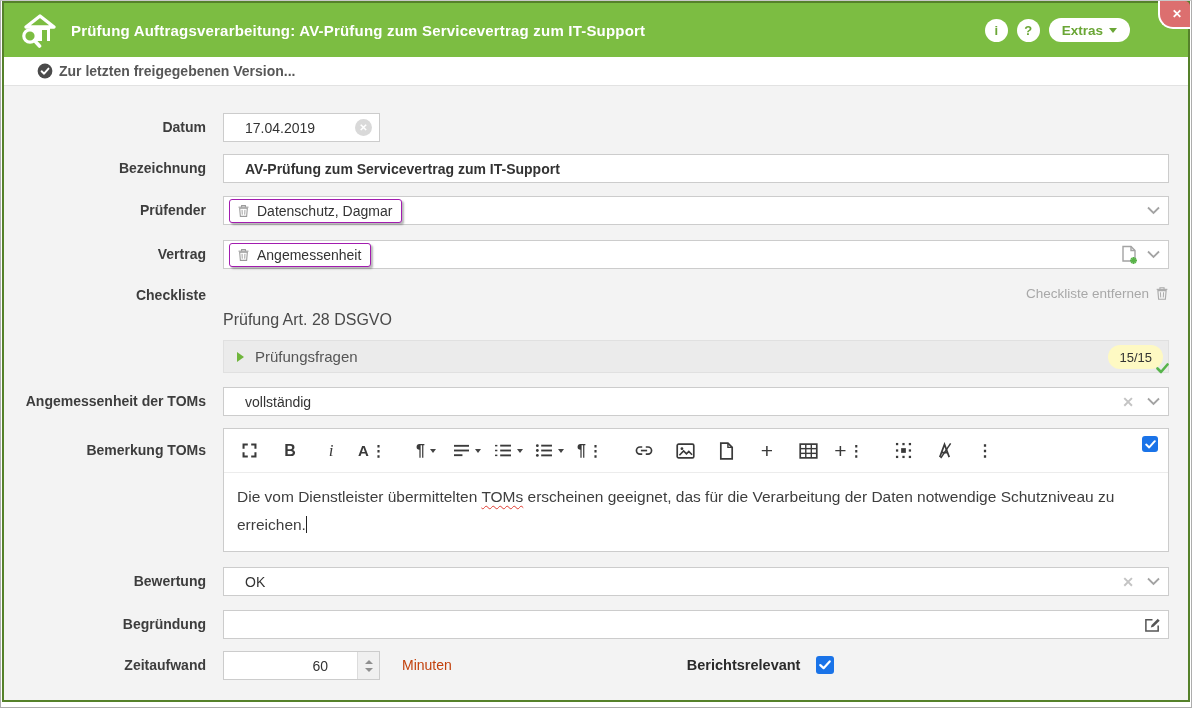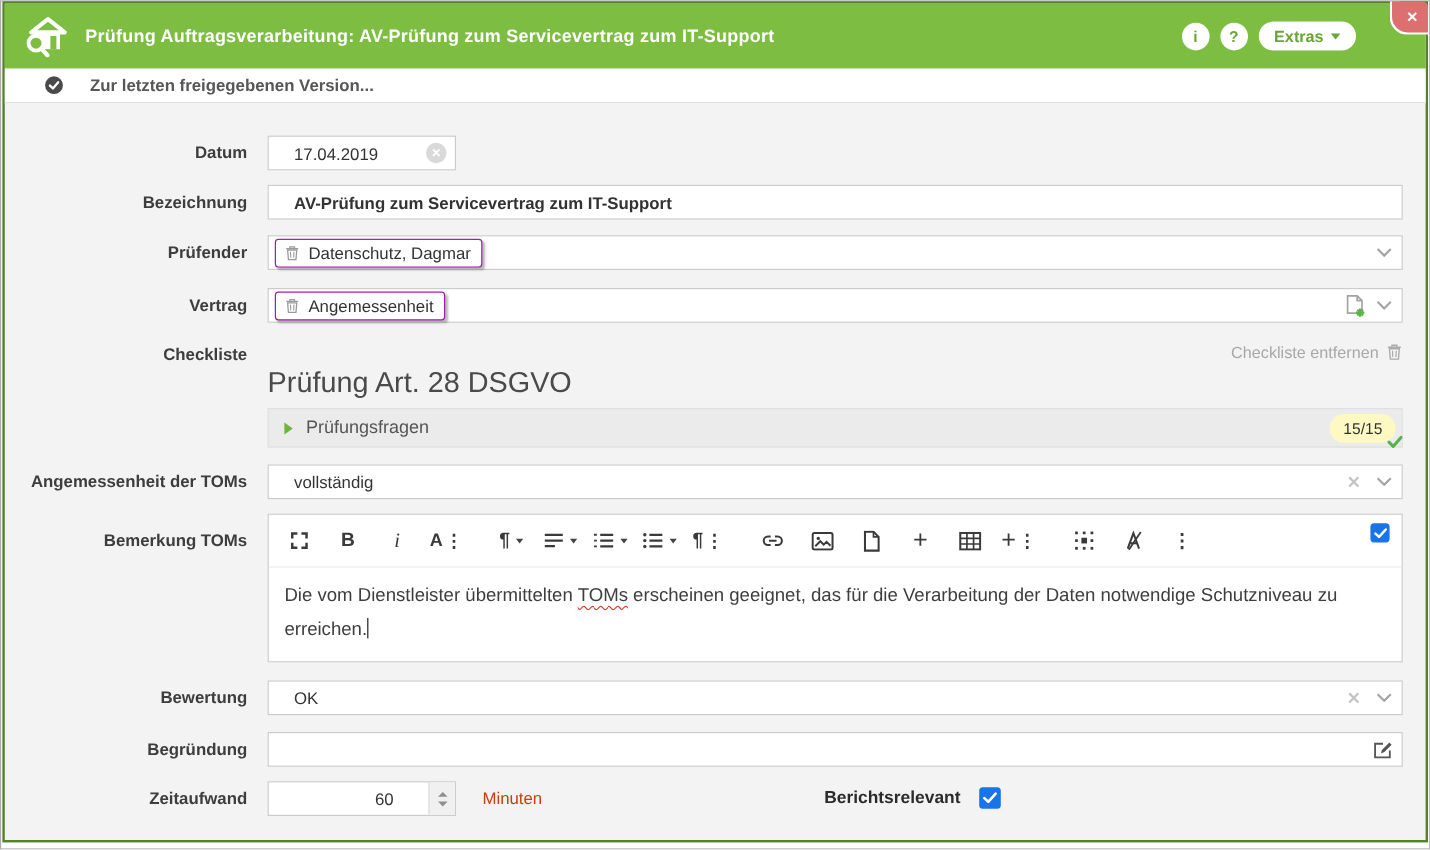--- a/index.html
+++ b/index.html
@@ -30,21 +30,21 @@
   .extras-caret { width:0; height:0; border-left:4.5px solid transparent;
                   border-right:4.5px solid transparent; border-top:5px solid #6aa636; }
   .close-btn { position:absolute; top:-2px; right:-2px; width:32px; height:28px;
                background:#dc6f6f; border-left:2px solid #fff; border-bottom:2px solid #fff;
                border-bottom-left-radius:15px; border-top-right-radius:5px;
                color:#fff; font-weight:bold; font-size:12px; display:flex;
                align-items:center; justify-content:center; padding-left:4px; cursor:pointer; z-index:5; }
 
   
   .version-bar { height:29px; background:#fff; border-bottom:1px solid #e2e2e2;
-                 display:flex; align-items:center; padding-left:33px; gap:22px; }
+                 display:flex; align-items:center; padding-left:33px; gap:6px; }
   .version-bar span.txt { font-size:14px; font-weight:bold; color:#575757; cursor:pointer; }
 
   
   .content { padding:27px 19px 0 0; }
   .row { display:flex; align-items:flex-start; }
   .label { width:219px; flex:none; text-align:right; padding-right:17px;
            font-size:14px; font-weight:bold; color:#3d3d3d; line-height:29px; }
   .field { flex:1; position:relative; min-width:0; }
 
   .ctl { background:#fff; border:1px solid #ccc; height:29px; display:flex;
@@ -63,21 +63,21 @@
   .sel-x { color:#c4c4c4; font-size:14px; font-weight:bold; cursor:pointer; line-height:1; }
 
   .chip { display:inline-flex; align-items:center; gap:7px; background:#fff;
           border:1px solid #a21caf; border-radius:3px; padding:3px 9px 3px 7px;
           box-shadow:2px 2px 2px rgba(0,0,0,.28); font-size:14px; color:#333;
           margin-left:1px; cursor:pointer; }
 
   
   .chk-remove { display:flex; justify-content:flex-end; align-items:center; gap:6px;
                 color:#a8a8a8; font-size:13.5px; height:18px; margin-bottom:6px; cursor:pointer; }
-  .chk-title { font-size:24px; color:#4a4a4a; font-weight:normal; height:24px;
+  .chk-title { font-size:16px; color:#4a4a4a; font-weight:normal; height:24px;
                line-height:24px; margin-bottom:8px; }
   .accordion { height:33px; background:#ebebeb; border:1px solid #e0e0e0; display:flex;
                align-items:center; padding:0 13px; font-size:15px; color:#555;
                position:relative; cursor:pointer; }
   .acc-tri { width:0; height:0; border-left:7px solid #6fb53b; border-top:5px solid transparent;
              border-bottom:5px solid transparent; margin-right:11px; }
   .acc-badge { position:absolute; right:5px; top:4px; background:#fef9c3; border-radius:12px;
                height:24px; padding:0 11px; font-size:13px; color:#333; display:flex;
                align-items:center; }
   .acc-badge svg { position:absolute; right:-6px; bottom:-5px; }

